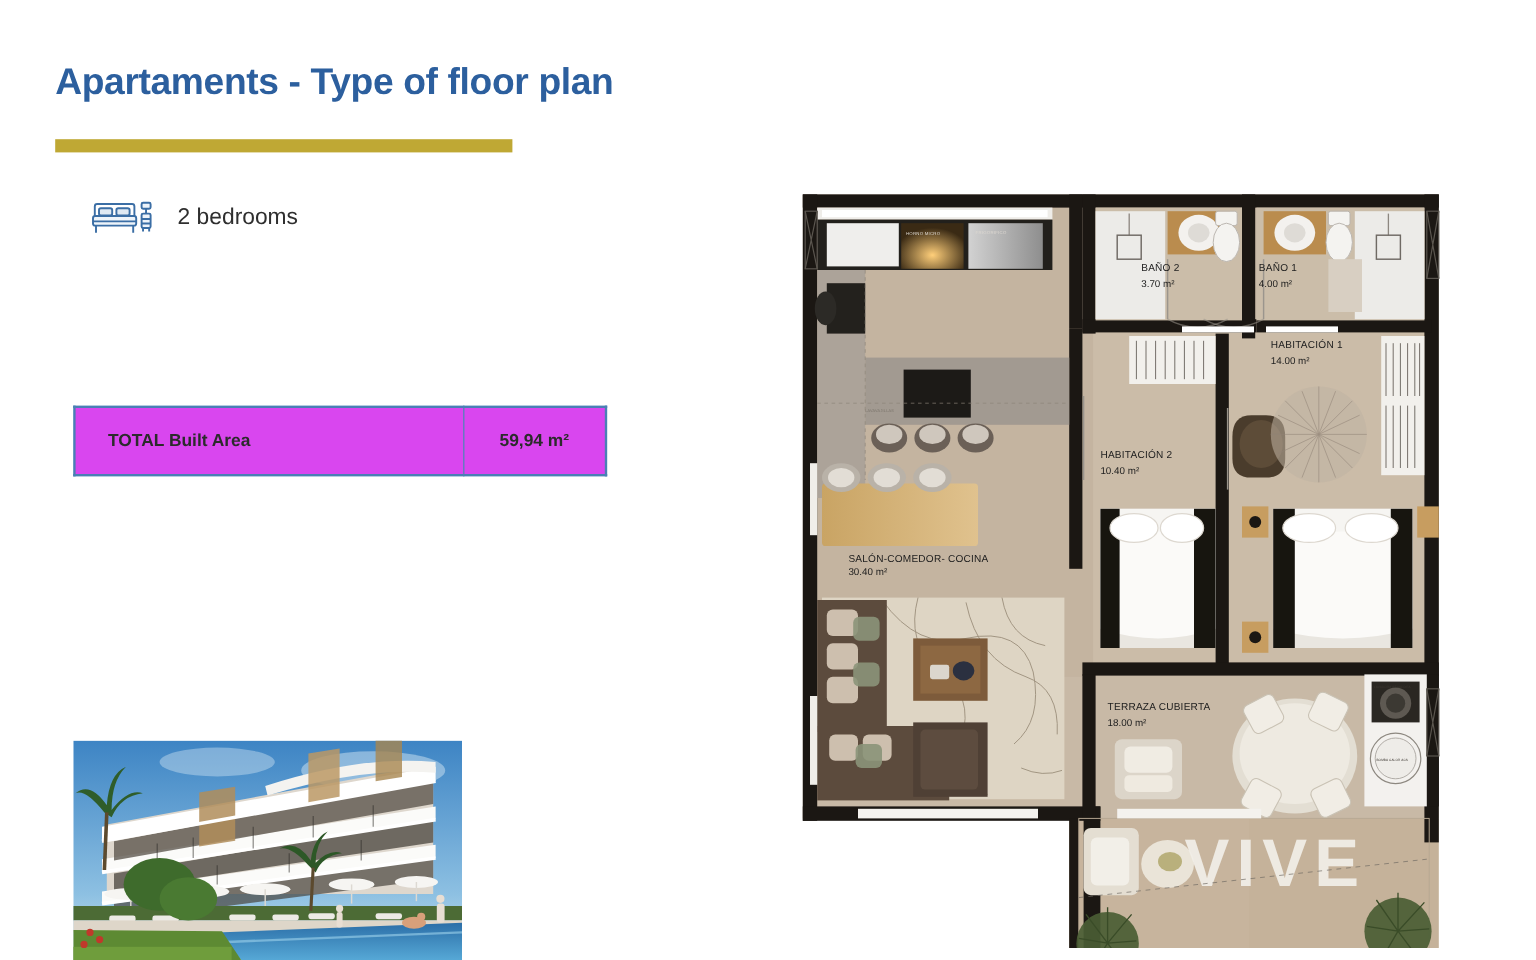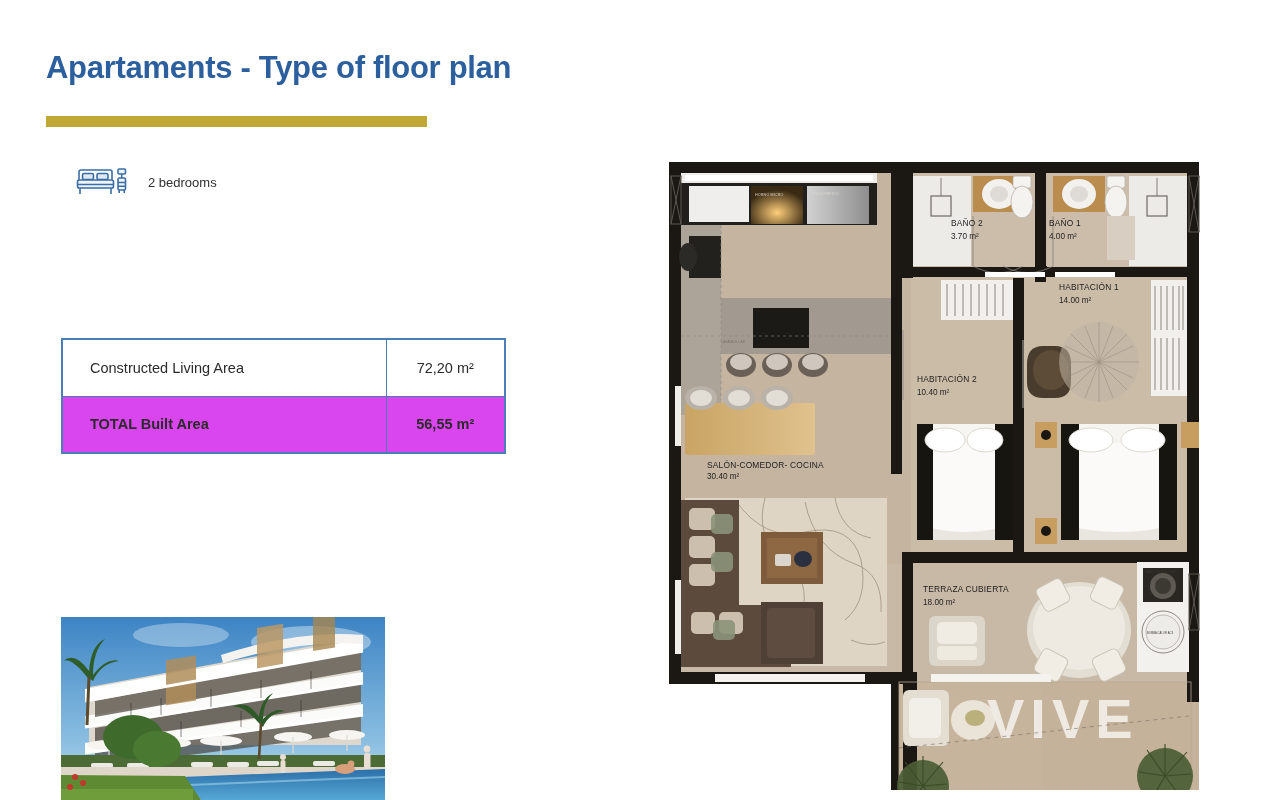--- a/index.html
+++ b/index.html
@@ -20,21 +20,21 @@
   .gold-bar {
     position: absolute; left: 46px; top: 116px;
     width: 381px; height: 11px; background: #bfa834;
   }
 
   .bedrooms-row {
     position: absolute; left: 76px; top: 166px;
     display: flex; align-items: center; gap: 18px;
   }
   .bed-icon { width: 54px; height: 32px; display:block; }
-  .bedrooms-label { font-size: 13px; color: #2f2f2f; }
+  .bedrooms-label { font-size: 19px; color: #2f2f2f; }
 
   
   .area-table {
     position: absolute; left: 61px; top: 338px;
     width: 445px; border-collapse: collapse;
     border: 2px solid #4a7fb5;
   }
   .area-table td {
     border: 1.5px solid #4a7fb5;
     font-size: 14.5px; color: #2b2b2b;
@@ -87,27 +87,23 @@
           <path d="M42 16.5 L49.5 16.5 M42 20.2 L49.5 20.2"></path>
           <path d="M43.2 24 L43.2 27 M48.3 24 L48.3 27"></path>
         </g>
       </svg>
     </span>
     <span class="bedrooms-label">2 bedrooms</span>
   </div>
 
   <table class="area-table">
     <tbody>
-      <tr>
-        <td class="lbl">Constructed Living Area</td>
-        <td class="val">72,20 m²</td>
-      </tr>
       <tr class="total">
         <td class="lbl">TOTAL Built Area</td>
-        <td class="val">56,55 m²</td>
+        <td class="val">59,94 m²</td>
       </tr>
     </tbody>
   </table>
 
   <div class="photo">
     <svg width="324" height="183" viewBox="0 0 324 183">
       <defs>
         <linearGradient id="sky" x1="0" y1="0" x2="0" y2="1">
           <stop offset="0%" stop-color="#3d84c4"></stop>
             <stop offset="70%" stop-color="#8dc0e2"></stop>

